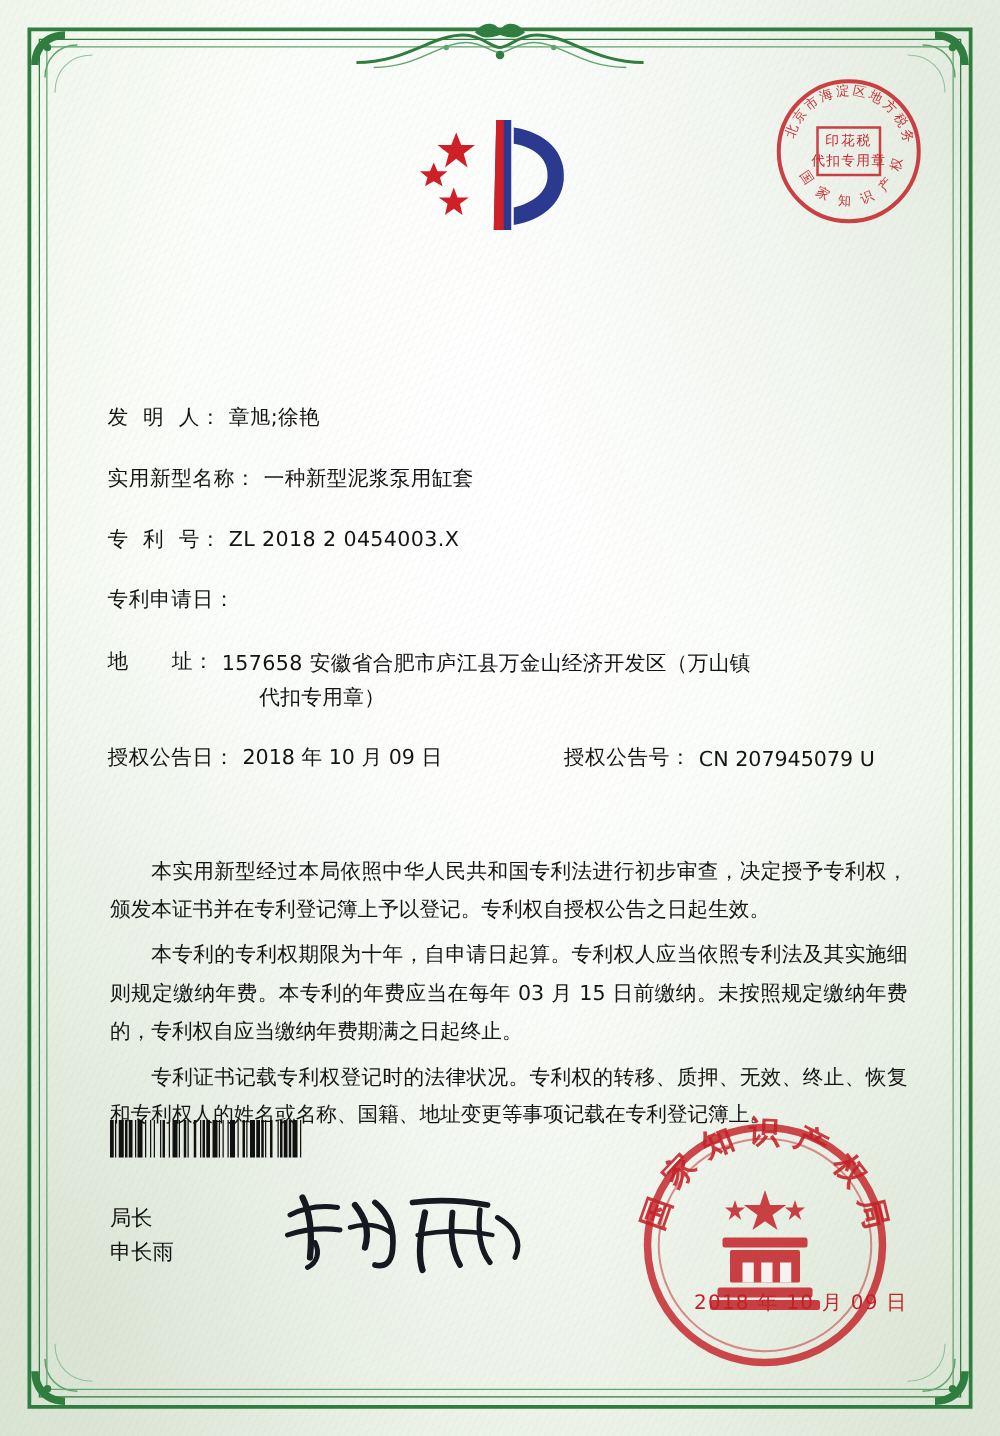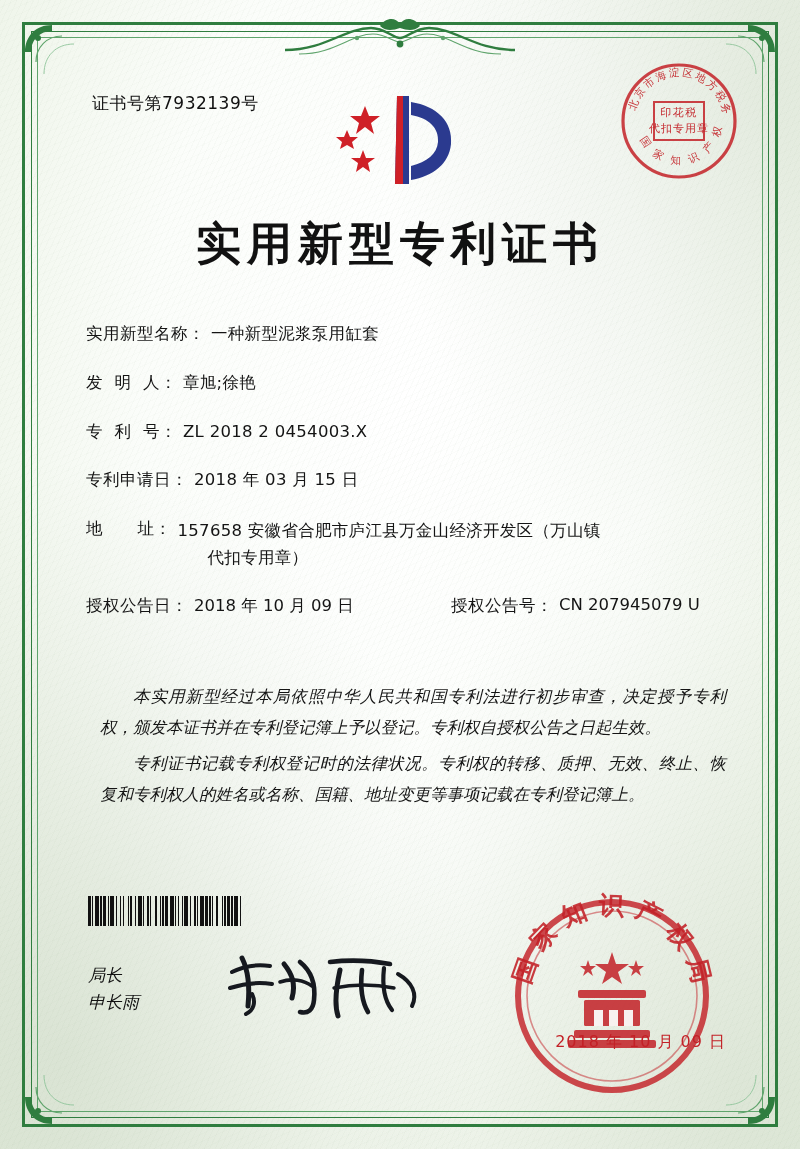--- a/index.html
+++ b/index.html
@@ -149,38 +149,37 @@
     display: block;
     padding-left: 30px;
   }
 
   #grant-row {
     display: flex;
     margin-bottom: 6px;
     font-size: 16.5px;
   }
   #grant-row .left { flex: 0 0 365px; display: flex; align-items: flex-end; }
-  #grant-row .right { flex: 1 1 auto; display: flex; }
+  #grant-row .right { flex: 1 1 auto; display: flex; align-items: flex-end; }
 
   
   #body-text {
     position: absolute;
     left: 88px;
     right: 74px;
     top: 682px;
     font-size: 16.5px;
     line-height: 1.85;
     color: #141414;
     text-align: justify;
     font-family: "DejaVu Sans", "Liberation Sans", sans-serif;
   }
   #body-text p {
-    margin: 0 0 6px 12px;
+    margin: 0 0 6px 0;
     text-indent: 2em;
-    font-style: italic;
   }
 
   
   #barcode {
     position: absolute;
     left: 88px;
     top: 896px;
     width: 232px;
     height: 30px;
     display: flex;
@@ -194,21 +193,20 @@
 
   
   #sign-block {
     position: absolute;
     left: 88px;
     top: 962px;
     font-size: 17px;
     color: #111;
     line-height: 1.6;
     font-family: "DejaVu Sans", "Liberation Sans", sans-serif;
-    font-style: italic;
   }
   #signature-script {
     position: absolute;
     left: 222px;
     top: 948px;
     width: 210px;
     height: 72px;
   }
 
   
@@ -294,21 +292,20 @@
     <svg width="230" height="52" viewBox="0 0 230 52">
       <path d="M0,36 C40,36 60,14 86,14 C100,14 108,24 115,24 C122,24 130,14 144,14 C170,14 190,36 230,36" stroke="#2f7d3f" stroke-width="2.4" fill="none"></path>
       <path d="M14,40 C50,40 66,20 88,20 C101,20 108,28 115,28 C122,28 129,20 142,20 C164,20 180,40 216,40" stroke="#5fa46c" stroke-width="1.1" fill="none"></path>
       <path d="M95,12 C100,4 110,2 115,10 C120,2 130,4 135,12 C128,18 122,16 115,14 C108,16 102,18 95,12 Z" fill="#2f7d3f"></path>
       <circle cx="115" cy="30" r="3.4" fill="#2f7d3f"></circle>
       <circle cx="72" cy="24" r="2.2" fill="#5fa46c"></circle>
       <circle cx="158" cy="24" r="2.2" fill="#5fa46c"></circle>
     </svg>
   </div>
 
-  <div id="cert-number">证书号第7932139号</div>
 
   <div id="logo">
     <svg width="150" height="105" viewBox="0 0 150 105">
 
       <path d="M86,14 C112,18 128,34 126,56 C124,76 108,88 86,92 L86,78 C102,74 112,66 113,54 C114,40 104,30 86,27 Z" fill="#2b3a8f"></path>
 
       <path d="M72,8 L84,8 L84,96 L70,96 Z" fill="#2b3a8f"></path>
       <path d="M72,8 L78,8 L78,96 L70,96 Z" fill="#cf2027"></path>
 
       <polygon points="40,18 44,28 55,28 46,35 49,46 40,39 31,46 34,35 25,28 36,28" fill="#cf2027"></polygon>
@@ -329,42 +326,40 @@
         <textPath href="#arcTop" startOffset="7%">北京市海淀区地方税务局</textPath>
       </text>
       <text font-size="10.5" fill="#c32127" font-family="'DejaVu Sans','Liberation Sans',sans-serif" letter-spacing="3" opacity="0.9">
         <textPath href="#arcBottom" startOffset="14%">国 家 知 识 产 权 局</textPath>
       </text>
       <text x="63" y="58" text-anchor="middle" font-size="11" fill="#c32127" font-family="'DejaVu Sans','Liberation Sans',sans-serif" letter-spacing="1.5" opacity="0.95">印花税</text>
       <text x="63" y="74" text-anchor="middle" font-size="11" fill="#c32127" font-family="'DejaVu Sans','Liberation Sans',sans-serif" letter-spacing="1" opacity="0.95">代扣专用章</text>
     </svg>
   </div>
 
-  <div id="main-title">实用新型专利证书</div>
 
   <div id="fields">
+
+    <div class="field-row">
+      <span class="field-label">发  明  人：</span>
+      <span class="field-value">章旭;徐艳</span>
+    </div>
 
     <div class="field-row">
       <span class="field-label">实用新型名称：</span>
       <span class="field-value">一种新型泥浆泵用缸套</span>
     </div>
 
     <div class="field-row">
-      <span class="field-label">发  明  人：</span>
-      <span class="field-value">章旭;徐艳</span>
-    </div>
-
-    <div class="field-row">
       <span class="field-label">专  利  号：</span>
       <span class="field-value">ZL 2018 2 0454003.X</span>
     </div>
 
     <div class="field-row">
       <span class="field-label">专利申请日：</span>
-      <span class="field-value">2018 年 03 月 15 日</span>
     </div>
 
 
     <div class="field-row" id="addr-row">
       <span class="field-label">地      址：</span>
       <span class="field-value">
         <span>157658 安徽省合肥市庐江县万金山经济开发区（万山镇</span>
         <span class="addr-line2">代扣专用章）</span>
       </span>
     </div>
@@ -377,20 +372,21 @@
       <span class="right">
         <span class="field-label">授权公告号：</span>
         <span class="field-value-2">CN 207945079 U</span>
       </span>
     </div>
 
   </div>
 
   <div id="body-text">
     <p>本实用新型经过本局依照中华人民共和国专利法进行初步审查，决定授予专利权，颁发本证书并在专利登记簿上予以登记。专利权自授权公告之日起生效。</p>
+    <p>本专利的专利权期限为十年，自申请日起算。专利权人应当依照专利法及其实施细则规定缴纳年费。本专利的年费应当在每年 03 月 15 日前缴纳。未按照规定缴纳年费的，专利权自应当缴纳年费期满之日起终止。</p>
     <p>专利证书记载专利权登记时的法律状况。专利权的转移、质押、无效、终止、恢复和专利权人的姓名或名称、国籍、地址变更等事项记载在专利登记簿上。</p>
   </div>
 
   <div id="barcode">
       <i style="width: 3px; background: rgb(17, 17, 17);"></i>
       <i style="width: 1px; background: transparent;"></i>
       <i style="width: 1px; background: rgb(17, 17, 17);"></i>
       <i style="width: 2px; background: transparent;"></i>
       <i style="width: 4px; background: rgb(17, 17, 17);"></i>
       <i style="width: 1px; background: transparent;"></i>

